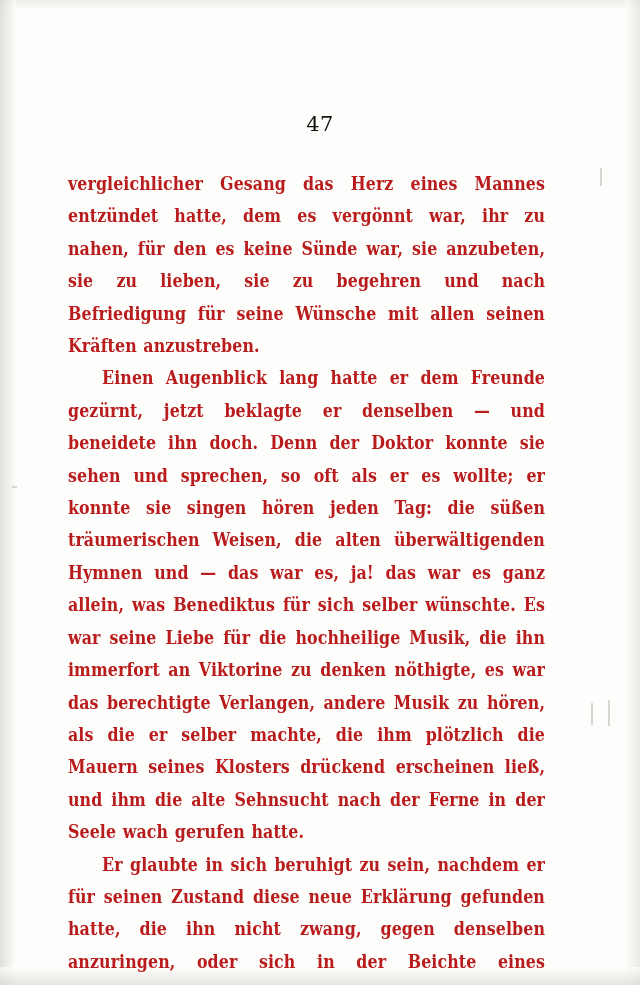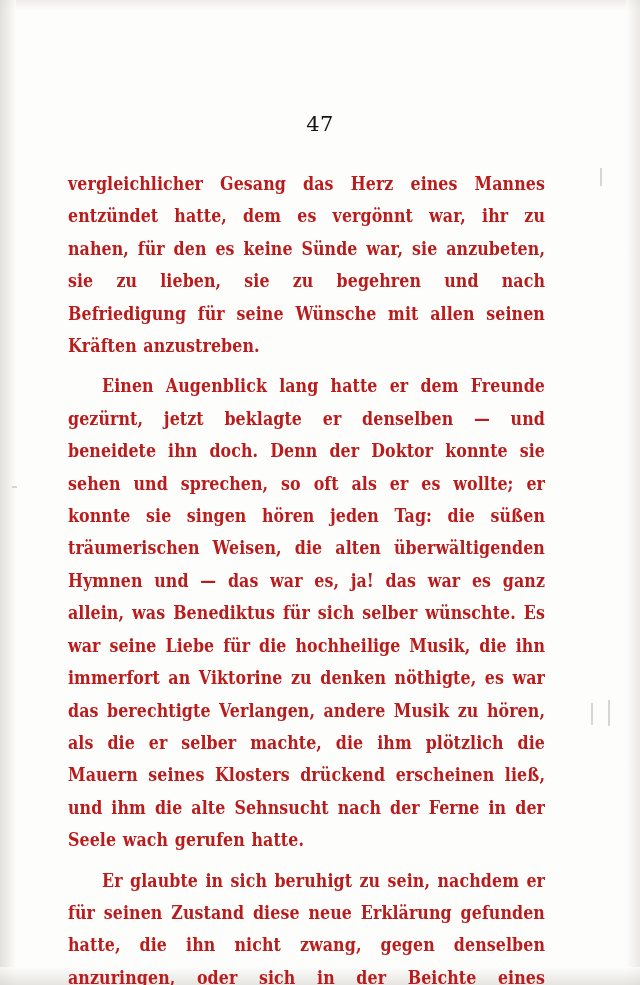--- a/index.html
+++ b/index.html
@@ -87,21 +87,21 @@
     text-align: justify;
     text-justify: inter-word;
     
     font-weight: 600;
     letter-spacing: 0.1px;
     word-spacing: 1px;
     font-stretch: condensed;
     -webkit-font-smoothing: none;
   }
   p.para + p.para {
-    margin-top: 8px;
+    margin-top: 0;
     text-indent: 34px;
   }
   p.para:last-child::after {
     content: "";
     display: inline-block;
     width: 100%;
   }
   .blackletter {
     font-family: "DejaVu Serif", serif;
     font-variant: normal;

